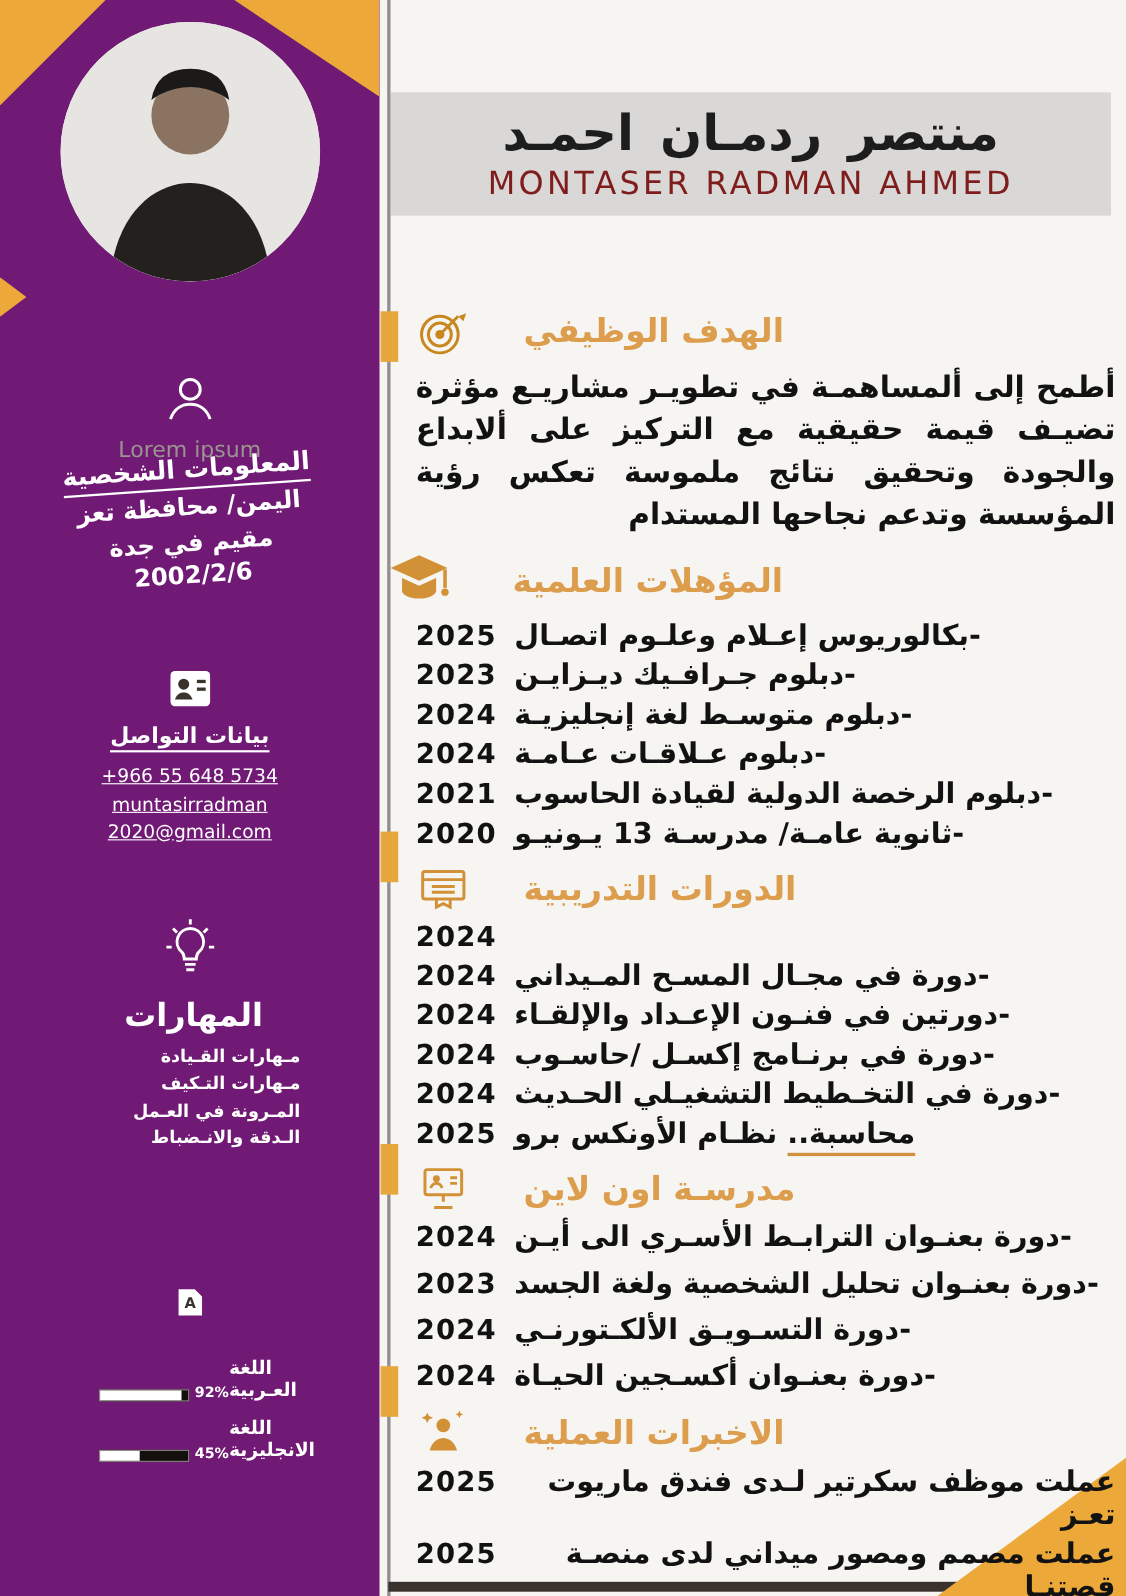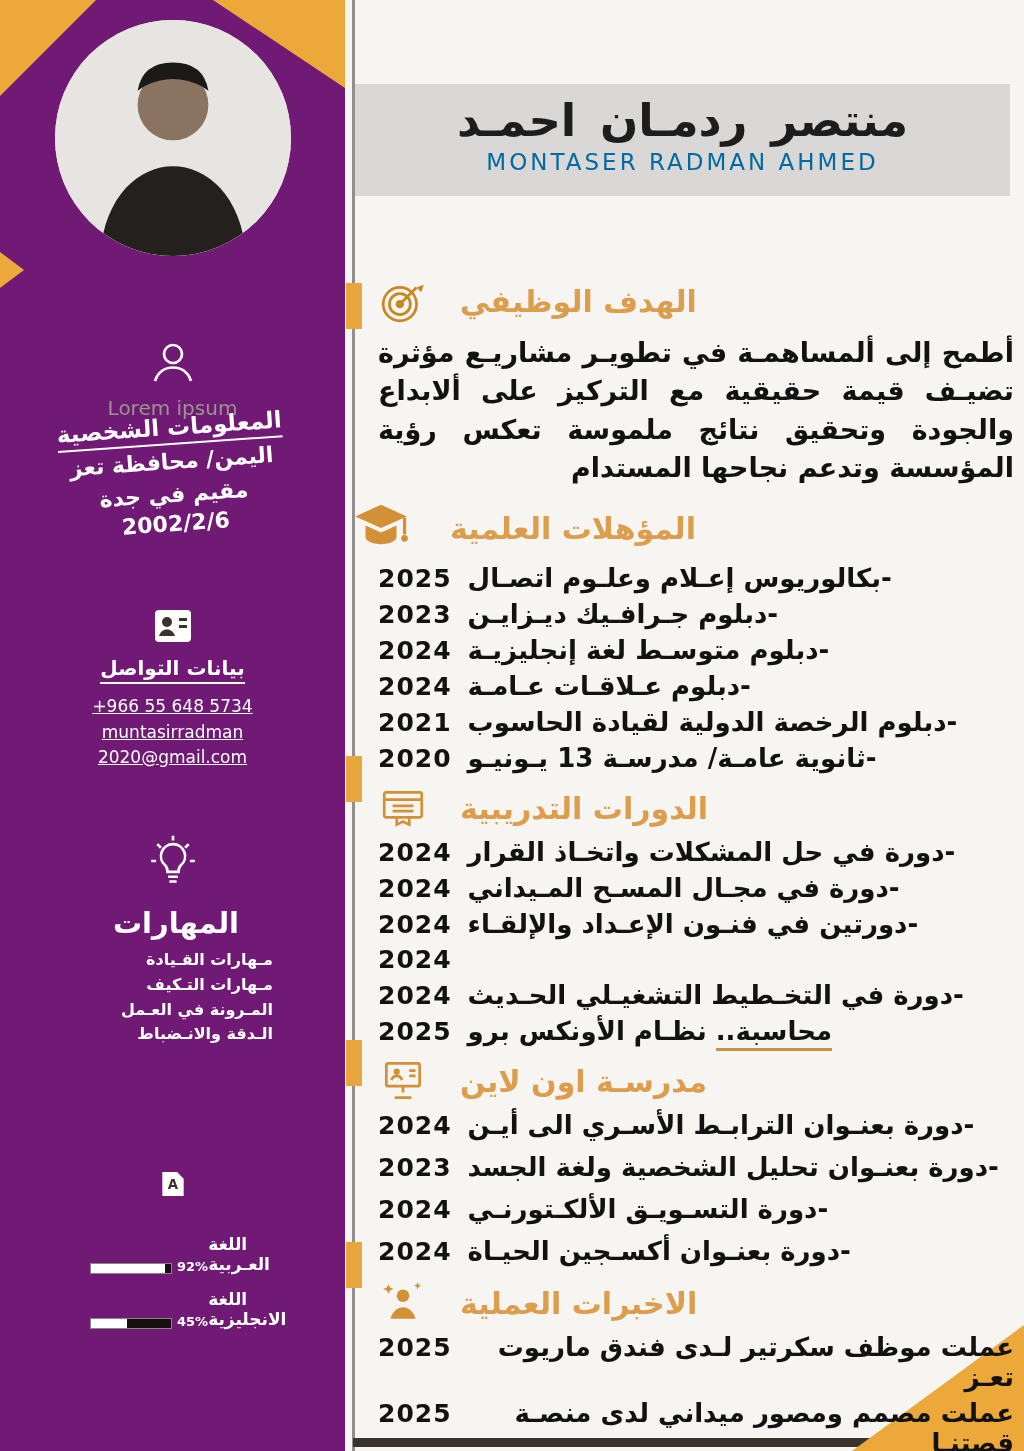--- a/index.html
+++ b/index.html
@@ -43,26 +43,26 @@
   .pct{font-size:13px;font-weight:bold;margin-left:5px;}
   .lang-label{margin-left:auto;font-size:17px;font-weight:bold;}
 
   
   .divider-line{position:absolute;left:352px;top:0;width:3px;height:100%;background:#8f8f8f;z-index:1;}
   .gold-tab{position:absolute;left:346px;width:16px;height:46px;background:#e8a73c;z-index:2;}
 
   
   .band{position:absolute;left:355px;right:14px;top:84px;height:112px;background:#d9d8d6;z-index:0;text-align:center;}
   .name-ar{font-size:45px;font-weight:bold;color:#1d1d1d;margin-top:10px;word-spacing:8px;direction:rtl;}
-  .name-en{font-size:23px;color:#0369a1;letter-spacing:3px;margin-top:2px;}
+  .name-en{font-size:29px;color:#7f1d1d;letter-spacing:3px;margin-top:2px;}
 
   
   .content{position:absolute;left:378px;top:276px;width:636px;z-index:3;color:#121212;}
   .section{margin-bottom:10px;}
-  .sec-head{display:flex;align-items:center;gap:32px;margin-bottom:4px;}
+  .sec-head{display:flex;align-items:center;gap:48px;margin-bottom:4px;}
   .sec-icon{flex:0 0 auto;width:50px;height:50px;}
   .sec-icon svg{width:100%;height:100%;}
   .sec-title{font-size:30px;font-weight:bold;color:#dc9d4d;}
   .quals-icon{width:74px !important;height:62px !important;margin-left:-34px;}
   .objective-body{font-size:27px;font-weight:bold;direction:rtl;text-align:justify;line-height:1.42;margin:8px 0 10px;}
   .row{display:flex;justify-content:flex-start;align-items:baseline;margin:0 0 6px;}
   .row-wide{margin-bottom:12px;}
   .year{font-size:25px;font-weight:bold;flex:0 0 auto;letter-spacing:1px;}
   .txt{font-size:26px;font-weight:bold;direction:rtl;text-align:right;margin-left:16px;}
   .underlined{border-bottom:3px solid #cf9140;padding-bottom:2px;}
@@ -239,32 +239,32 @@
           <svg viewBox="0 0 48 48" fill="none" stroke="#d29136" stroke-width="2.6">
             <rect x="6" y="9" width="36" height="24" rx="2"></rect>
             <path d="M6 16h36 M14 22h20 M14 27h20"></path>
             <path d="M18 33v7l6-3 6 3v-7"></path>
           </svg>
         </span>
         <span class="sec-title">الدورات التدريبية</span>
       </div>
       <div class="row">
           <span class="year">2024</span>
-          <span class="txt">-دورة في حل المشكلات واتخـاذ القرار</span>
         </div>
       <div class="row">
           <span class="year">2024</span>
           <span class="txt">-دورة في مجـال المسـح المـيداني</span>
         </div>
       <div class="row">
           <span class="year">2024</span>
           <span class="txt">-دورتين في فنـون الإعـداد والإلقـاء</span>
         </div>
       <div class="row">
           <span class="year">2024</span>
+          <span class="txt">-دورة في برنـامج إكسـل /حاسـوب</span>
         </div>
       <div class="row">
           <span class="year">2024</span>
           <span class="txt">-دورة في التخـطيط التشغيـلي الحـديث</span>
         </div>
       <div class="row">
         <span class="year">2025</span>
         <span class="txt"><span class="underlined">محاسبة..</span><span> نظـام الأونكس برو</span></span>
       </div>
     </section>

